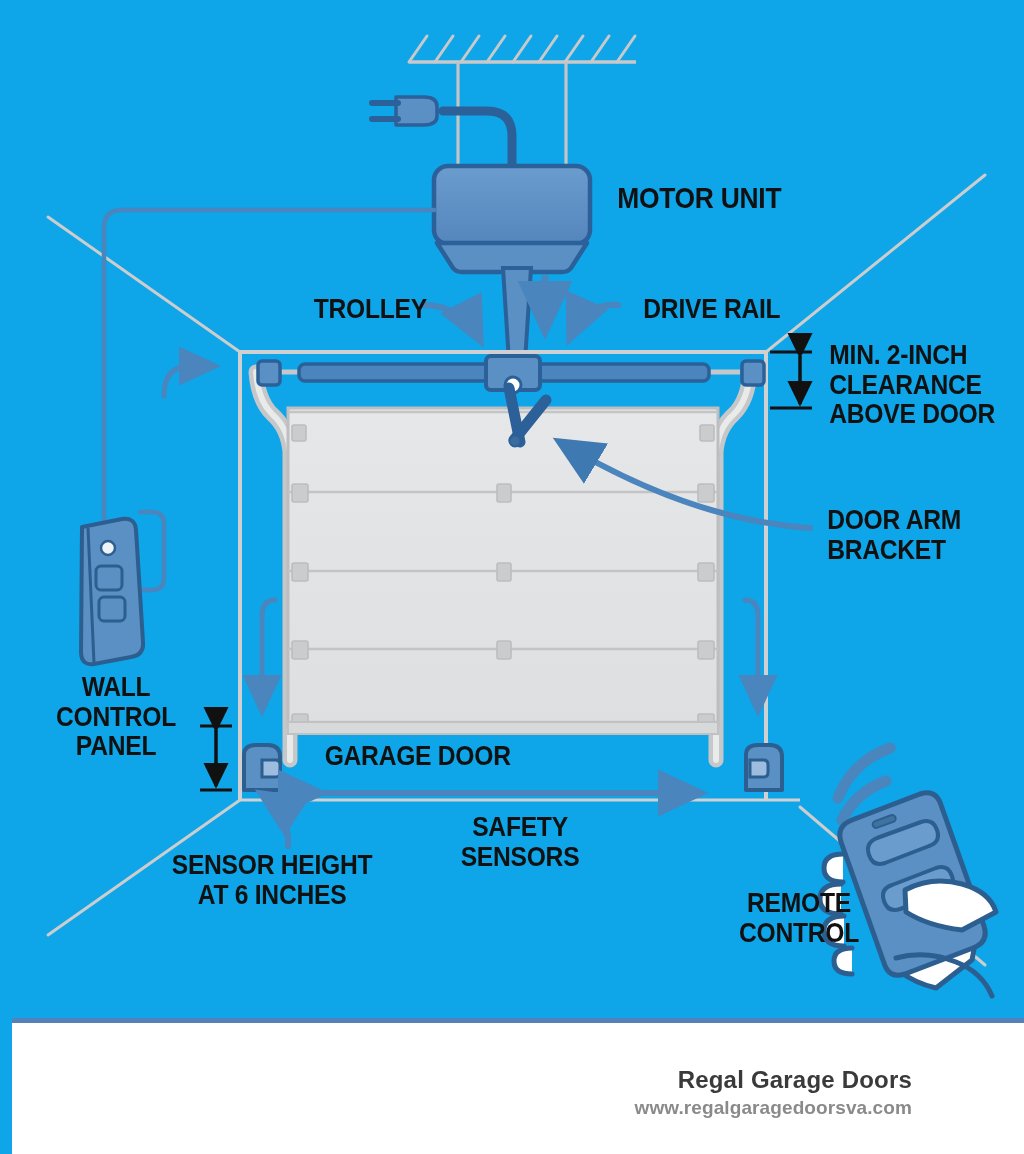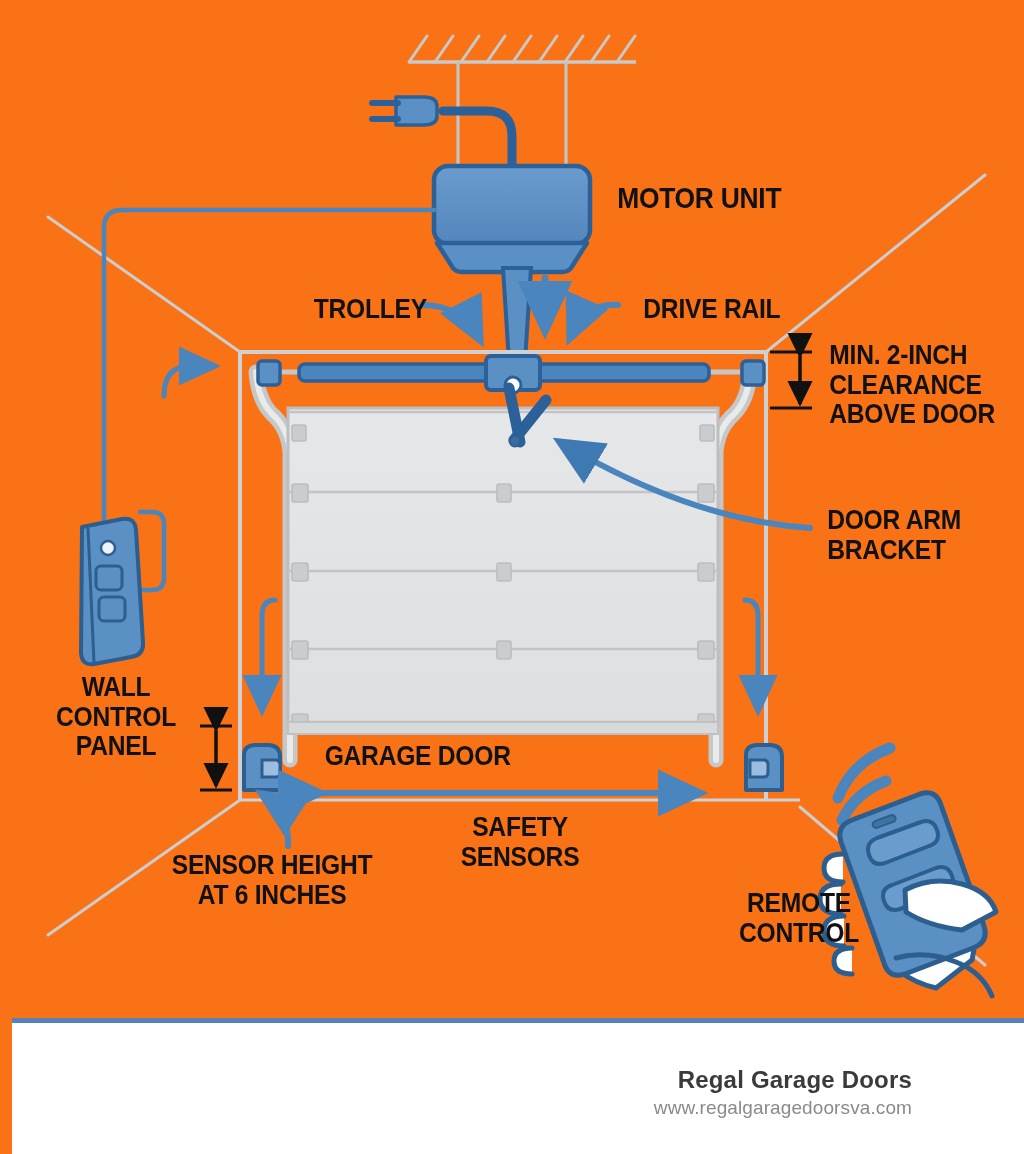--- a/index.html
+++ b/index.html
@@ -5,21 +5,21 @@
   * { box-sizing: border-box; }
   html, body {
     margin: 0; padding: 0;
     background: #ffffff;
     font-family: "Liberation Sans", "DejaVu Sans", sans-serif;
   }
   #page {
     position: relative;
     width: 1024px;
     height: 1154px;
-    background: #f97316;
+    background: #0ea5e9;
     overflow: hidden;
   }
   #diagram-svg { position: absolute; left: 0; top: 0; }
   .lbl {
     position: absolute;
     font-family: "Liberation Sans", "DejaVu Sans", sans-serif;
     font-weight: bold;
     color: #111111;
     letter-spacing: -0.3px;
     line-height: 1.06;
@@ -46,21 +46,21 @@
     right: 124px; top: 48px;
     text-align: right;
   }
   #brand-name {
     font-family: "Liberation Sans", "DejaVu Sans", sans-serif;
     font-size: 24px; font-weight: bold;
     color: #3a3a3a; letter-spacing: 0.2px;
   }
   #brand-url {
     font-family: "Liberation Sans", "DejaVu Sans", sans-serif;
-    font-size: 19px; font-weight: normal;
+    font-size: 19px; font-weight: bold;
     color: #8a8a8a; margin-top: 3px; letter-spacing: 0.1px;
   }
   #brand-logo {
     position: absolute;
     right: 26px; top: 40px;
     width: 86px; height: 66px;
   }
   #logo-bar {
     position: absolute; left: 4px; top: 6px;
     width: 3px; height: 54px; background: #c08a2e;

